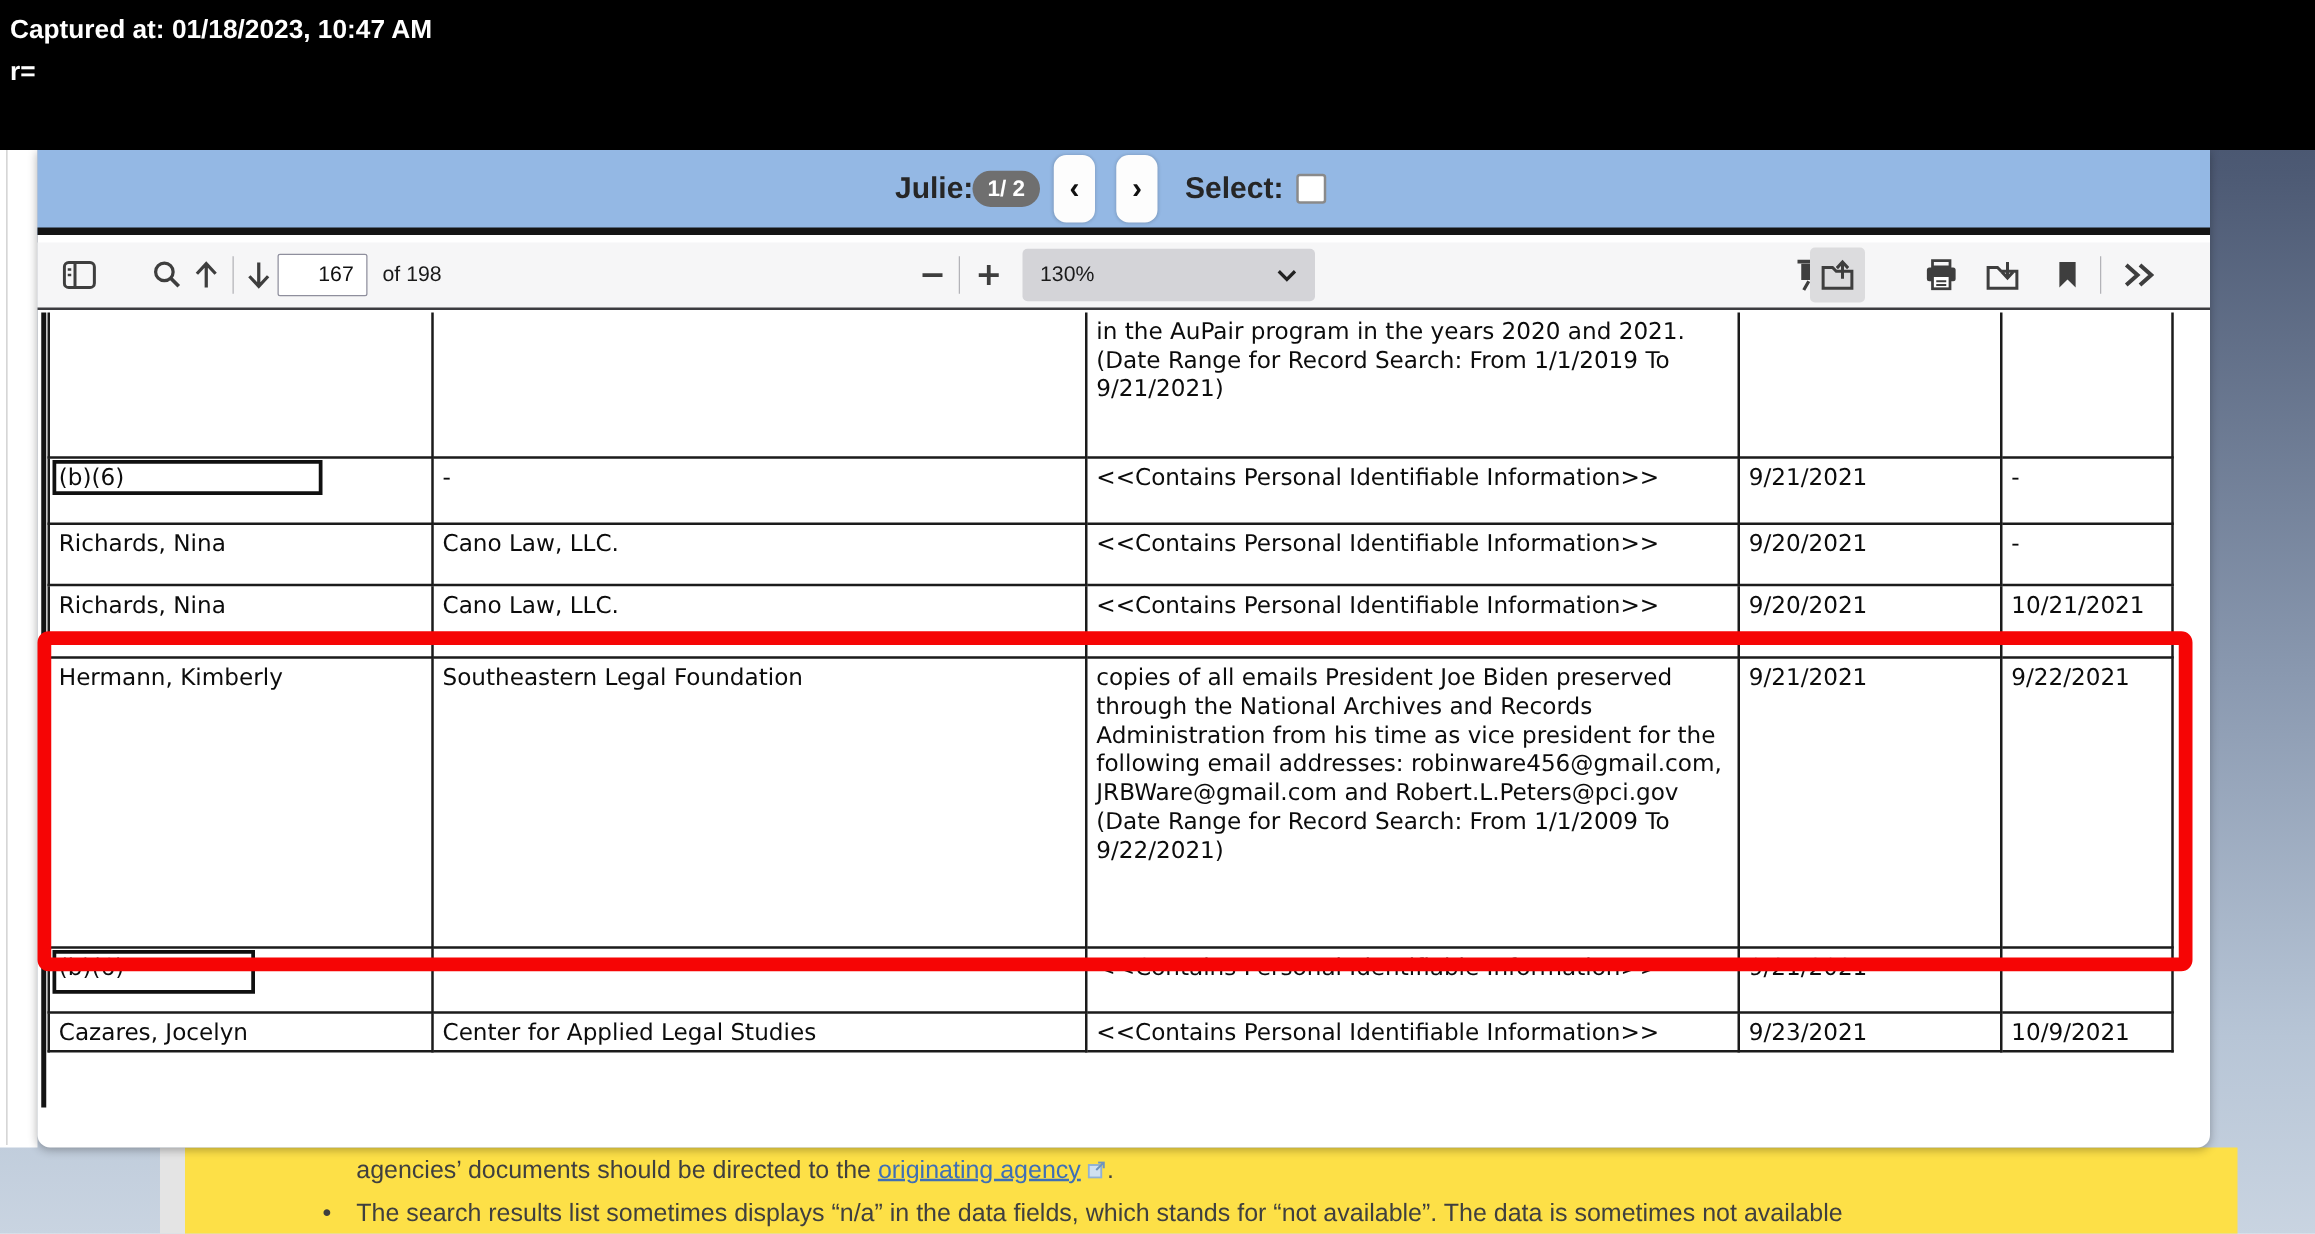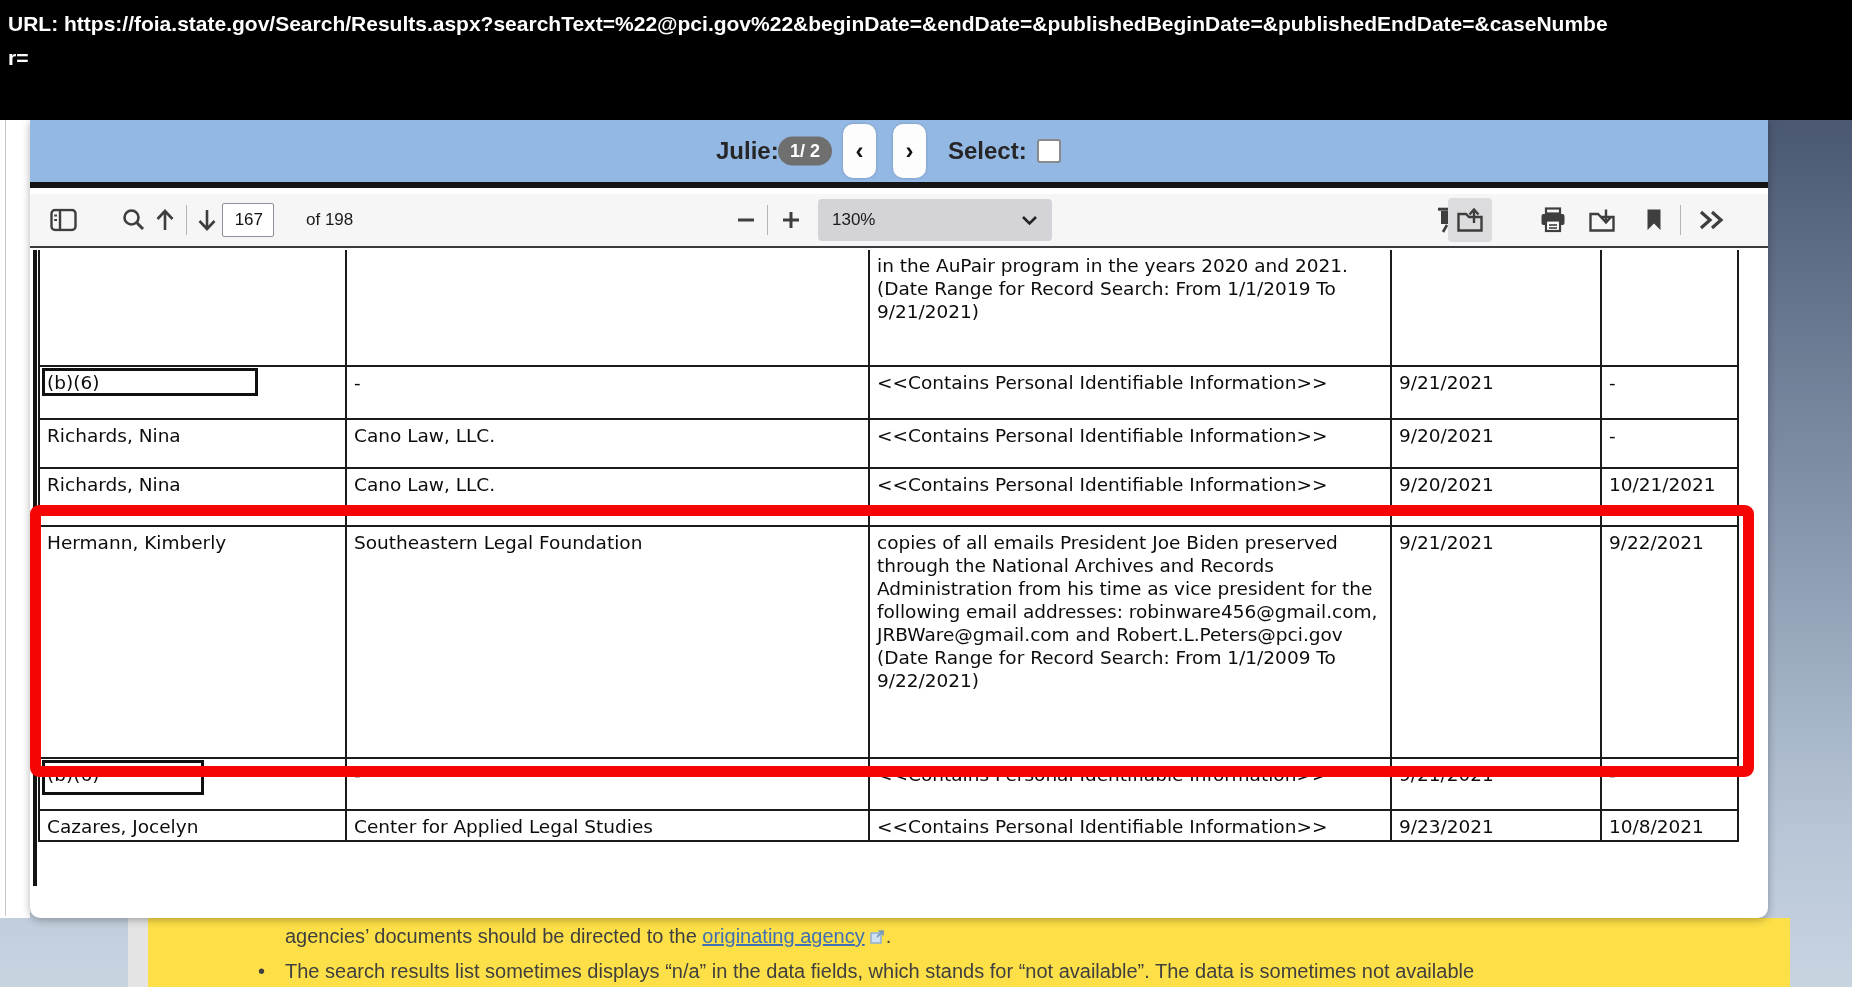--- a/index.html
+++ b/index.html
@@ -57,21 +57,21 @@
   }
   
   .pdf-toolbar {
     position:absolute; left:0; top:74px; width:100%; height:54px;
     background:#f6f6f7; border-bottom:2px solid #3c3c40;
   }
   .tb-item { position:absolute; top:50%; transform:translateY(-50%); }
   .tb-btn { background:none; border:none; cursor:pointer; padding:2px; line-height:0; }
   .tb-divider { width:1px; height:30px; background:#b3b3b8; }
   .page-input {
-    width:52px; height:34px; border:1px solid #8f8f9d; border-radius:2px; background:#fff;
+    width:72px; height:34px; border:1px solid #8f8f9d; border-radius:2px; background:#fff;
     font-size:17px; text-align:right; padding-right:10px; font-family:"Liberation Sans",sans-serif; color:#111;
   }
   .of-label { font-size:17px; color:#1a1a1a; }
   .zoom-select {
     width:234px; height:42px; background:#d4d4d8; border:none; border-radius:4px;
     font-size:17px; color:#1a1a1a; text-align:left; padding:0 14px; cursor:pointer;
     display:flex; align-items:center; justify-content:space-between;
   }
   .icon-bg { background:#dcdcde; border-radius:4px; width:44px; height:44px;
     display:flex; align-items:center; justify-content:center; }
@@ -94,21 +94,21 @@
   .highlight-box {
     position:absolute; left:0; top:385px; width:1724px; height:272px;
     border:11px solid #f60505; border-radius:9px; z-index:5; pointer-events:none;
   }
   svg.ic { display:block; }
 </style>
 </head>
 <body>
 
 <div class="capture-header">
-  <div>URL: https://foia.state.gov/Search/Results.aspx?searchText=%22@pci.gov%22&amp;beginDate=&amp;endDate=&amp;publishedBeginDate=&amp;publishedEndDate=&amp;caseNumbe</div>
+  <div>Captured at: 01/18/2023, 10:47 AM</div>
   <div>r=</div>
 </div>
 
 <div class="left-gutter"></div>
 <div class="gutter-line"></div>
 
 <div class="footer-strip"></div>
 <div class="footer-gray">
   <div class="fline1">
     <span>agencies’ documents should be directed to the </span><a href="#" class="flink">originating agency</a><span class="ext-icon"><svg class="ic" width="14" height="14" viewBox="0 0 14 14">
@@ -278,19 +278,19 @@
       <td>-</td>
       <td class="desc">&lt;&lt;Contains Personal Identifiable Information&gt;&gt;</td>
       <td>9/21/2021</td>
       <td>-</td>
     </tr>
     <tr style="height:28px;">
       <td>Cazares, Jocelyn</td>
       <td>Center for Applied Legal Studies</td>
       <td class="desc">&lt;&lt;Contains Personal Identifiable Information&gt;&gt;</td>
       <td>9/23/2021</td>
-      <td>10/8/2021</td>
+      <td>10/9/2021</td>
     </tr>
   </tbody>
     </table>
 
   <div class="highlight-box"></div>
 </div>
 
 </body></html>

